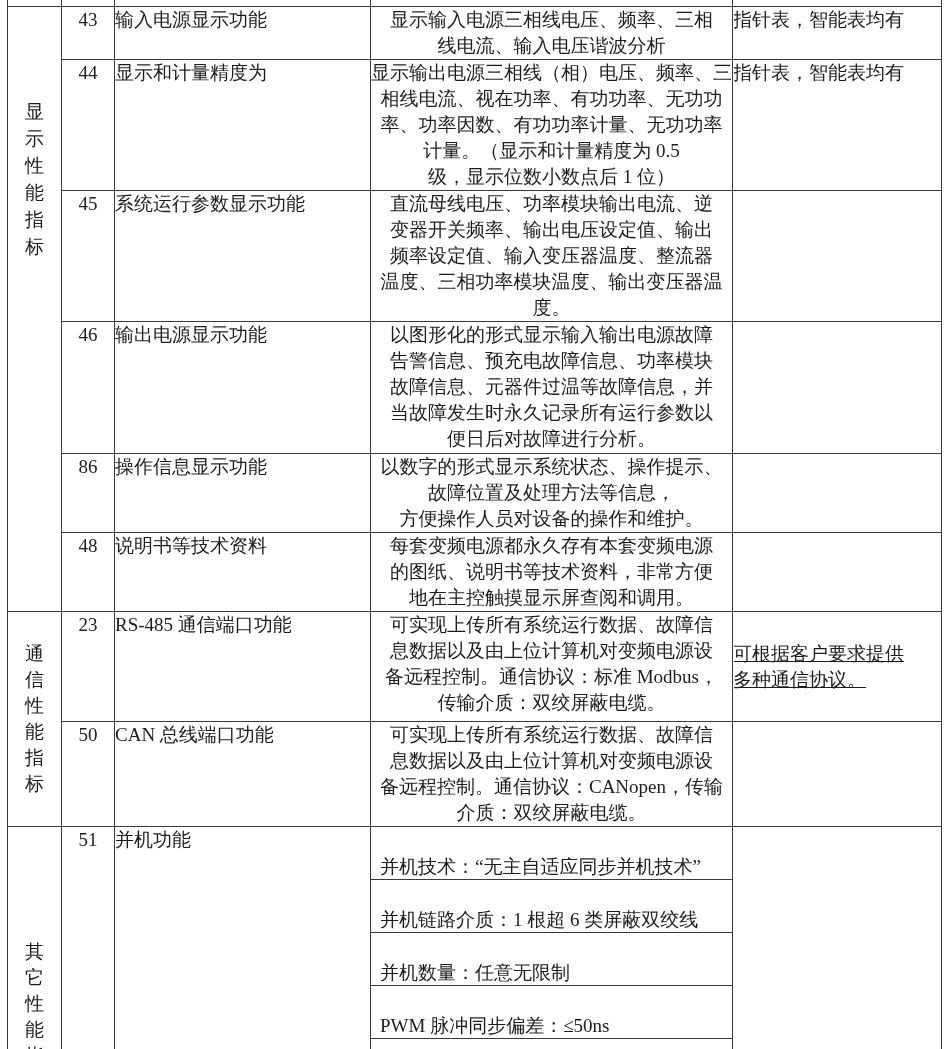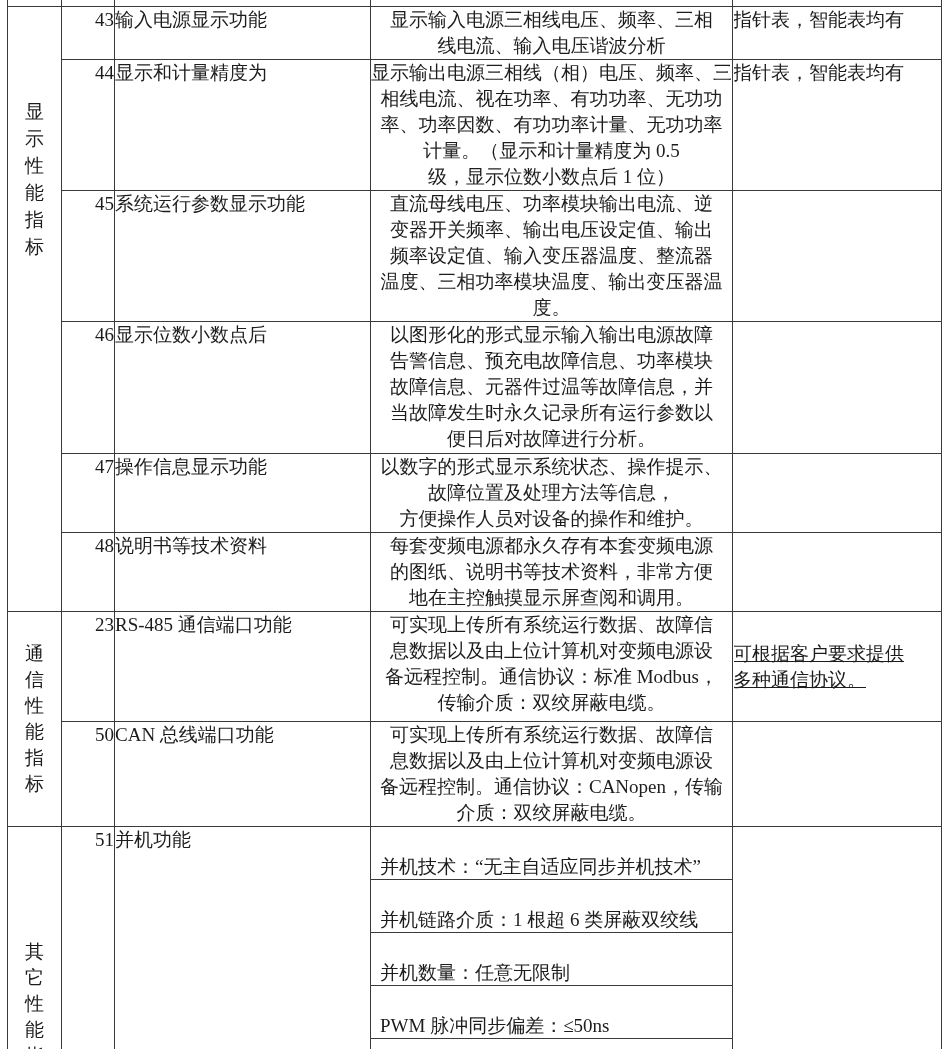--- a/index.html
+++ b/index.html
@@ -39,21 +39,21 @@
     vertical-align: top;
     font-size: 20px;
     line-height: 25px;
     letter-spacing: 0;
   }
   td.cat .vtext { white-space: pre-line; }
   td.cat.sec1 { padding-top: 64px; line-height: 27px; }
   td.cat.sec2 { vertical-align: middle; }
   td.cat.sec3 { padding-top: 86px; }
   td.num {
-    text-align: right;
+    text-align: center;
     vertical-align: middle;
     font-size: 19px;
   }
   td.name {
     vertical-align: middle;
     font-weight: normal;
     padding-left: 15px;
     padding-right: 4px;
   }
   td.desc {
@@ -128,30 +128,30 @@
       <td class="name">系统运行参数显示功能</td>
       <td class="desc">直流母线电压、功率模块输出电流、逆
 变器开关频率、输出电压设定值、输出
 频率设定值、输入变压器温度、整流器
 温度、三相功率模块温度、输出变压器温
 度。</td>
       <td class="rem"></td>
     </tr>
     <tr style="height:132px">
       <td class="num">46</td>
-      <td class="name">显示位数小数点后</td>
+      <td class="name">输出电源显示功能</td>
       <td class="desc">以图形化的形式显示输入输出电源故障
 告警信息、预充电故障信息、功率模块
 故障信息、元器件过温等故障信息，并
 当故障发生时永久记录所有运行参数以
 便日后对故障进行分析。</td>
       <td class="rem"></td>
     </tr>
     <tr style="height:70px">
-      <td class="num">47</td>
+      <td class="num">86</td>
       <td class="name">操作信息显示功能</td>
       <td class="desc">以数字的形式显示系统状态、操作提示、
 故障位置及处理方法等信息，
 方便操作人员对设备的操作和维护。</td>
       <td class="rem"></td>
     </tr>
     <tr style="height:76px">
       <td class="num">48</td>
       <td class="name">说明书等技术资料</td>
       <td class="desc">每套变频电源都永久存有本套变频电源

